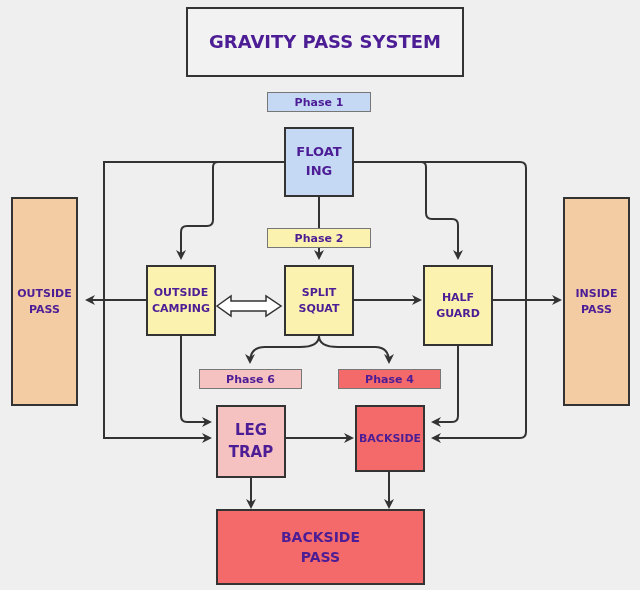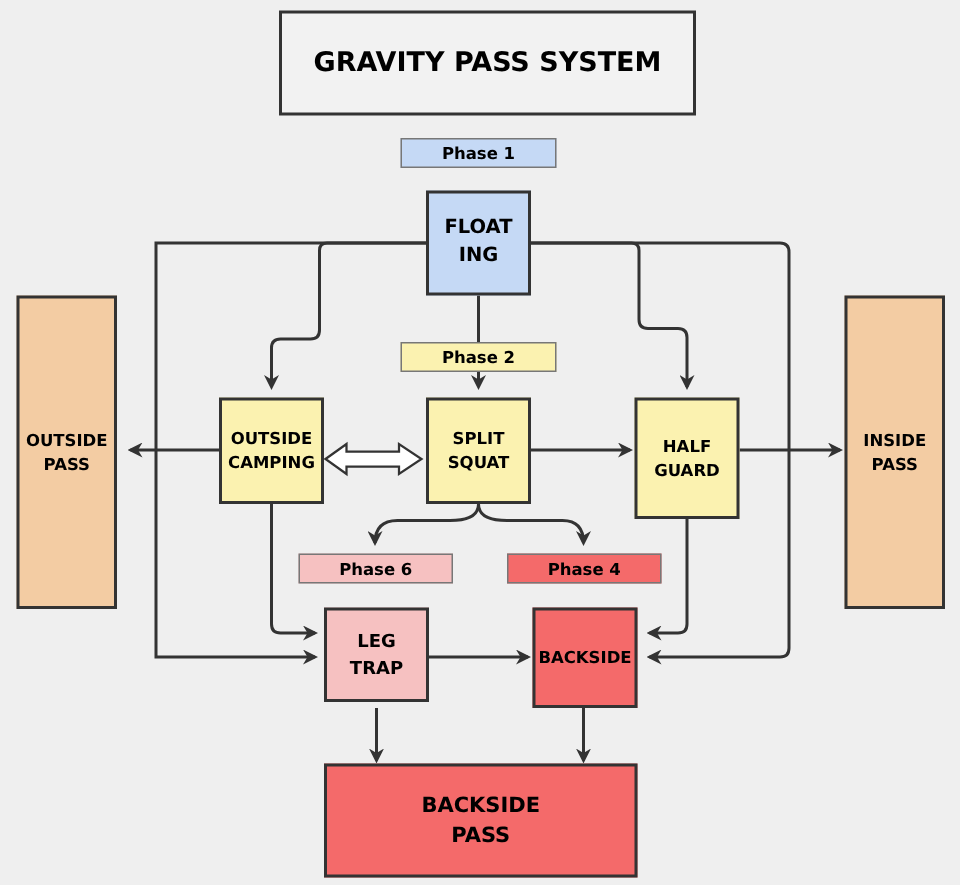--- a/index.html
+++ b/index.html
@@ -1,20 +1,20 @@
 <!DOCTYPE html>
 <html><head>
 <meta charset="utf-8">
 <style>
   html, body { margin:0; padding:0; }
   body { width:640px; height:590px; background:#efefef; position:relative; overflow:hidden;
          font-family:"DejaVu Sans", "Liberation Sans", sans-serif; }
   .box { position:absolute; box-sizing:border-box; border:2px solid #333; display:flex;
          align-items:center; justify-content:center; text-align:center; font-weight:bold;
-         color:#000000; white-space:pre-line; line-height:1.45; }
+         color:#4c1d95; white-space:pre-line; line-height:1.45; }
   .phase { border:1.5px solid #777; font-size:11px; line-height:1; }
   svg#edges { position:absolute; left:0; top:0; }
 </style>
 </head>
 <body>
 
 <svg id="edges" width="640" height="590">
   <defs>
     <marker id="ah" markerWidth="10" markerHeight="10" refX="8" refY="5" orient="auto" markerUnits="userSpaceOnUse">
       <path d="M0,0 L10,5 L0,10 L3,5 Z" fill="#333"></path>
@@ -99,21 +99,21 @@
 </div>
 
 <div class="box phase" style="left:199px;top:369px;width:103px;height:20px;background:#f6c1c1;">
   <span>Phase 6</span>
 </div>
 
 <div class="box phase" style="left:338px;top:369px;width:103px;height:20px;background:#f46a6a;">
   <span>Phase 4</span>
 </div>
 
-<div class="box" style="left:216px;top:405px;width:70px;height:63px;background:#f6c1c1;font-size:12px;">
+<div class="box" style="left:216px;top:405px;width:70px;height:73px;background:#f6c1c1;font-size:15px;">
   <span>LEG
 TRAP</span>
 </div>
 
 <div class="box" style="left:355px;top:405px;width:70px;height:67px;background:#f46a6a;font-size:11px;">
   <span>BACKSIDE</span>
 </div>
 
 <div class="box" style="left:216px;top:509px;width:209px;height:76px;background:#f46a6a;font-size:14px;">
   <span>BACKSIDE

